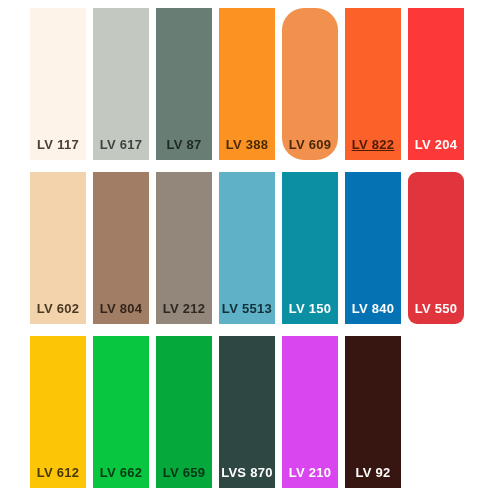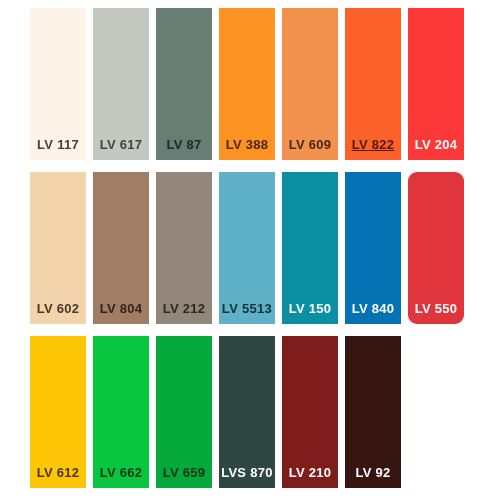--- a/index.html
+++ b/index.html
@@ -69,21 +69,21 @@
       </div>
       <div class="swatch" style="background: rgb(195, 200, 192);">
         <span class="swatch-label" style="color: rgb(63, 68, 62);">LV 617</span>
       </div>
       <div class="swatch" style="background: rgb(104, 125, 116);">
         <span class="swatch-label" style="color: rgb(30, 42, 36);">LV 87</span>
       </div>
       <div class="swatch" style="background: rgb(251, 146, 34);">
         <span class="swatch-label" style="color: rgb(74, 42, 6); margin-top: 36px;">LV 388</span>
       </div>
-      <div class="swatch" style="background: rgb(242, 145, 78);">
+      <div class="swatch" style="background: rgb(242, 145, 78); border-radius: 22px;">
         <span class="swatch-label" style="color: rgb(74, 39, 8);">LV 609</span>
       </div>
       <div class="swatch" style="background: rgb(251, 97, 41);">
         <span class="swatch-label" style="color: rgb(77, 28, 5); text-decoration: underline;">LV 822</span>
       </div>
       <div class="swatch" style="background: rgb(252, 56, 56);">
         <span class="swatch-label" style="color: rgb(255, 255, 255);">LV 204</span>
       </div>
     </div>
     <div class="swatch-row">
@@ -115,21 +115,21 @@
       </div>
       <div class="swatch" style="background: rgb(8, 198, 63);">
         <span class="swatch-label" style="color: rgb(6, 58, 20);">LV 662</span>
       </div>
       <div class="swatch" style="background: rgb(5, 169, 59);">
         <span class="swatch-label" style="color: rgb(5, 53, 22);">LV 659</span>
       </div>
       <div class="swatch" style="background: rgb(46, 71, 67);">
         <span class="swatch-label" style="color: rgb(255, 255, 255);">LVS 870</span>
       </div>
-      <div class="swatch" style="background: #7f1d1d;">
+      <div class="swatch" style="background: #d946ef;">
         <span class="swatch-label" style="color: rgb(255, 255, 255);">LV 210</span>
       </div>
       <div class="swatch" style="background: rgb(55, 21, 16);">
         <span class="swatch-label" style="color: rgb(255, 255, 255);">LV 92</span>
       </div>
       <div class="swatch swatch-empty"></div>
     </div>
   </div>
 
 </body></html>

